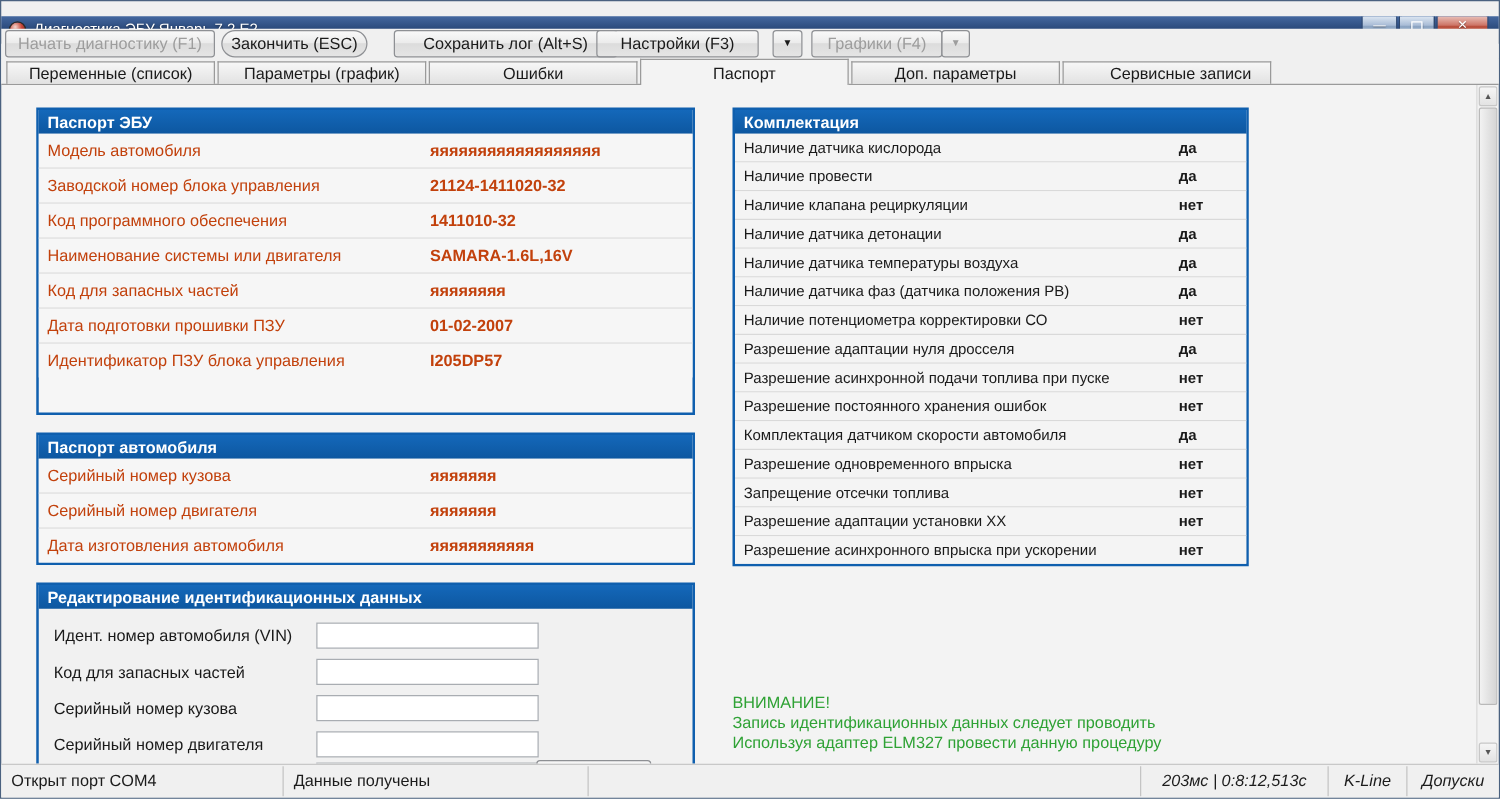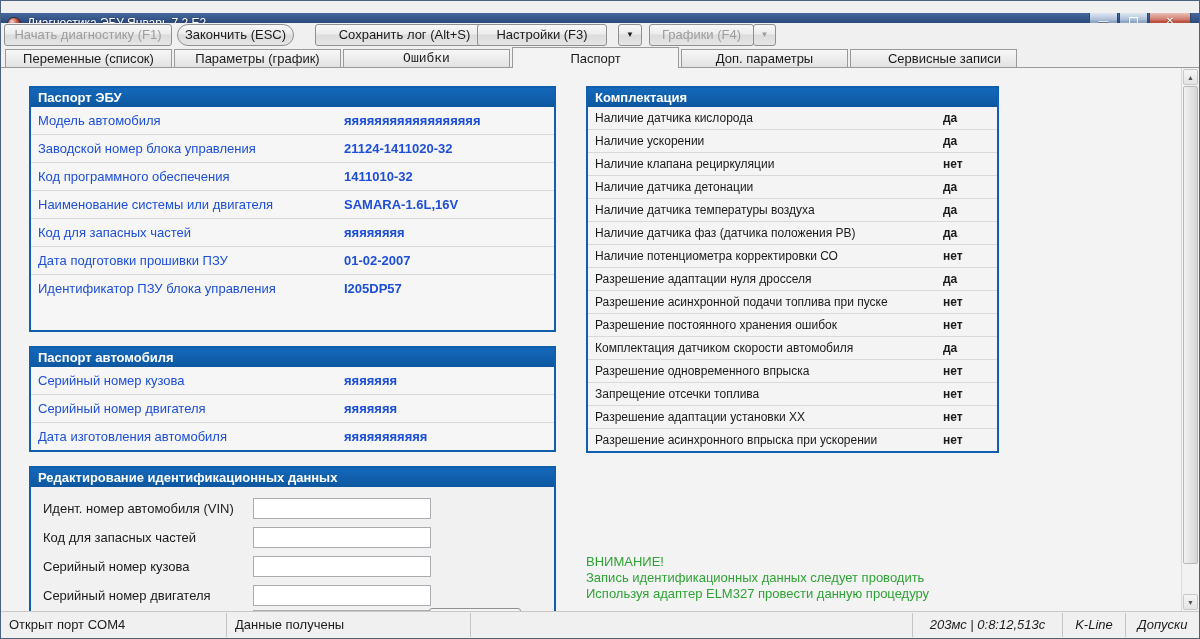--- a/index.html
+++ b/index.html
@@ -39,21 +39,21 @@
     background:linear-gradient(180deg,#f7f7f7,#e2e2e2); font-size:13px; color:#1a1a1a;
     text-align:center; line-height:17px; cursor:default; }
   .tab.active { top:0; height:21px; background:#f3f3f3; z-index:5; line-height:21px; }
 
   
   .content { position:absolute; top:67px; left:1px; right:1px; bottom:27px; background:#f3f3f3; overflow:hidden; z-index:1; }
 
   .panel { position:absolute; border:2px solid #0f5fae; background:#f6f6f6; }
   .panel-h { height:19px; background:linear-gradient(180deg,#1468ba,#0d57a0); color:#fff; font-weight:bold;
     font-size:13px; line-height:19px; padding-left:7px; }
-  .row { position:relative; height:28px; line-height:27px; font-size:13px; color:#1d4ed8;
+  .row { position:relative; height:28px; line-height:27px; font-size:13px; color:#c2410c;
     border-bottom:1px solid #d9d9d9; padding-left:7px; background:#f6f6f6; }
   .rows > .row:last-child { border-bottom:none; height:27px; }
   .row .val { position:absolute; left:313px; top:0; font-weight:bold; }
 
   .panel.ecu { left:27px; top:18px; width:527px; height:246px; }
   .panel.car { left:27px; top:278px; width:527px; height:106px; }
 
   .panel.eq  { left:584px; top:18px; width:413px; height:367px; background:#f4f4f4; }
   .eq-row { position:relative; height:23px; line-height:22px; font-size:12px; color:#1a1a1a;
     border-bottom:1px solid #d9d9d9; padding-left:7px; background:#f4f4f4; }
@@ -114,21 +114,21 @@
     <div class="tb-btn" style="left:476px;width:130px;">Настройки (F3)</div>
     <div class="tb-btn tb-arrow" style="left:617px;width:24px;">▼</div>
     <div class="tb-btn disabled" style="left:648px;width:105px;">Графики (F4)</div>
     <div class="tb-btn tb-arrow disabled" style="left:752px;width:23px;">▼</div>
   </div>
 
   <div class="tabbar">
     <div class="tabline"></div>
     <div class="tab" style="left:4px;">Переменные (список)</div>
     <div class="tab" style="left:173px;">Параметры (график)</div>
-    <div class="tab" style="left:342px;font-family:Liberation Mono, monospace;">Ошибки</div>
+    <div class="tab" style="left:342px;">Ошибки</div>
     <div class="tab active" style="left:511px;">Паспорт</div>
     <div class="tab" style="left:680px;">Доп. параметры</div>
     <div class="tab" style="left:849px;padding-left:22px;">Сервисные записи</div>
   </div>
 
   <div class="content">
 
     <div class="panel ecu">
       <div class="panel-h">Паспорт ЭБУ</div>
       <div class="rows">
@@ -210,21 +210,21 @@
 
     <div class="panel eq">
       <div class="panel-h">Комплектация</div>
       <div class="eq-rows">
 
       <div class="eq-row">
           <span class="lbl">Наличие датчика кислорода</span>
           <span class="val">да</span>
         </div>
           <div class="eq-row">
-          <span class="lbl">Наличие ускорении</span>
+          <span class="lbl">Наличие провести</span>
           <span class="val">да</span>
         </div>
           <div class="eq-row">
           <span class="lbl">Наличие клапана рециркуляции</span>
           <span class="val">нет</span>
         </div>
           <div class="eq-row">
           <span class="lbl">Наличие датчика детонации</span>
           <span class="val">да</span>
         </div>

